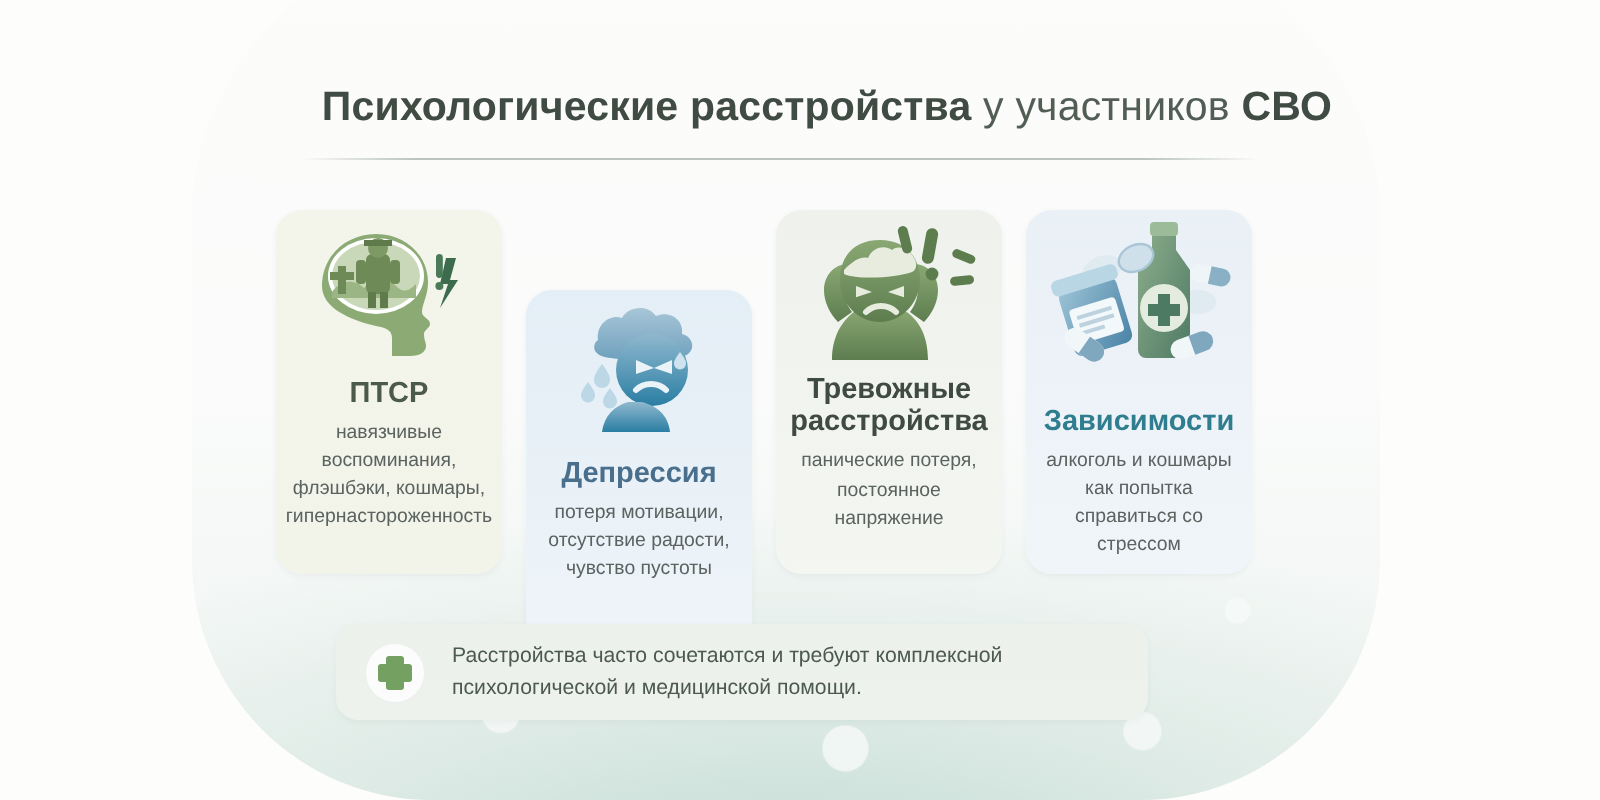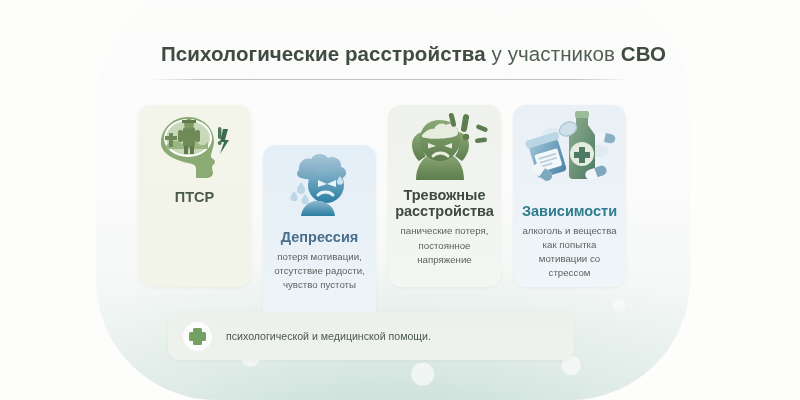--- a/index.html
+++ b/index.html
@@ -113,20 +113,21 @@
           <rect x="37" y="37" width="4" height="8" fill="#5f7a4b"></rect>
           <rect x="43" y="37" width="4" height="8" fill="#5f7a4b"></rect>
           <rect x="22" y="24" width="4" height="14" fill="#6e8a57"></rect>
           <rect x="18" y="27" width="12" height="4" fill="#6e8a57"></rect>
           <path d="M76 20l-3 13h4l-4 12 9-14h-4l3-11z" fill="#3c6b4e"></path>
           <rect x="71" y="18" width="3.4" height="12" rx="1.7" fill="#4a7a58"></rect>
           <circle cx="72.7" cy="34" r="2" fill="#4a7a58"></circle>
         </svg>
       </div>
       <div class="c-title t1">ПТСР</div>
+      <div class="c-desc">навязчивые воспоминания, флэшбэки, кошмары, гипернастороженность</div>
     </div>
 
     <div class="card c2">
       <div class="icon">
         <svg width="92" height="76" viewBox="0 0 92 76">
           <defs>
             <linearGradient id="gb" x1="0" y1="0" x2="0" y2="1">
               <stop offset="0" stop-color="#8fb8ce"></stop>
                 <stop offset="1" stop-color="#2a7ea3"></stop>
             </linearGradient>
@@ -216,29 +217,30 @@
             <rect x="64" y="61" width="22" height="10" rx="5" fill="#f1f6f9"></rect>
             <path d="M75 61h6a5 5 0 010 10h-6z" fill="#7fa8bf"></path>
           </g>
           <g transform="rotate(12 84 30)">
             <rect x="74" y="26" width="20" height="9" rx="4.5" fill="#eef4f7"></rect>
             <path d="M84 26h6a4.5 4.5 0 010 9h-6z" fill="#89b0c5"></path>
           </g>
         </svg>
       </div>
       <div class="c-title t4">Зависимости</div>
-      <div class="c-desc">алкоголь и вещества как попытка мотивации со стрессом</div>
+      <div class="c-desc">алкоголь и кошмары как попытка справиться со стрессом</div>
     </div>
 
   </div>
 
   <div class="banner">
     <div class="circ">
       <svg width="19" height="19" viewBox="0 0 19 19">
         <path d="M6.6 1h5.8a1.6 1.6 0 011.6 1.6V5h2.4A1.6 1.6 0 0118 6.6v5.8a1.6 1.6 0 01-1.6 1.6H14v2.4a1.6 1.6 0 01-1.6 1.6H6.6A1.6 1.6 0 015 16.4V14H2.6A1.6 1.6 0 011 12.4V6.6A1.6 1.6 0 012.6 5H5V2.6A1.6 1.6 0 016.6 1z" fill="#74a062"></path>
       </svg>
     </div>
     <div class="btxt">
+      <div>Расстройства часто сочетаются и требуют комплексной</div>
       <div>психологической и медицинской помощи.</div>
     </div>
   </div>
 
 </div>
 
 </body></html>

